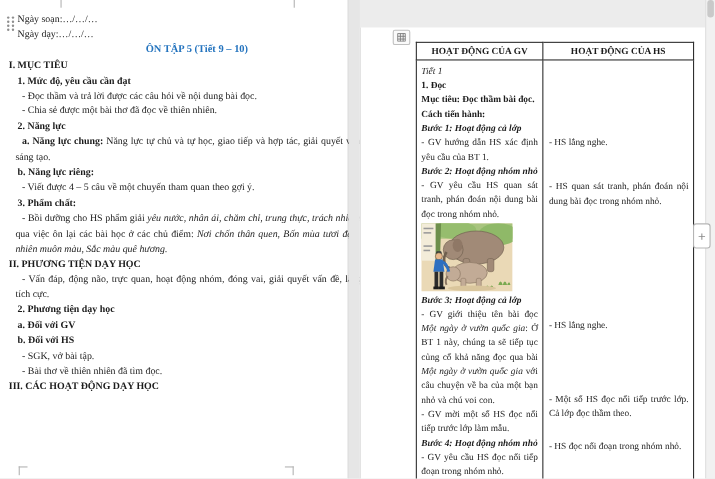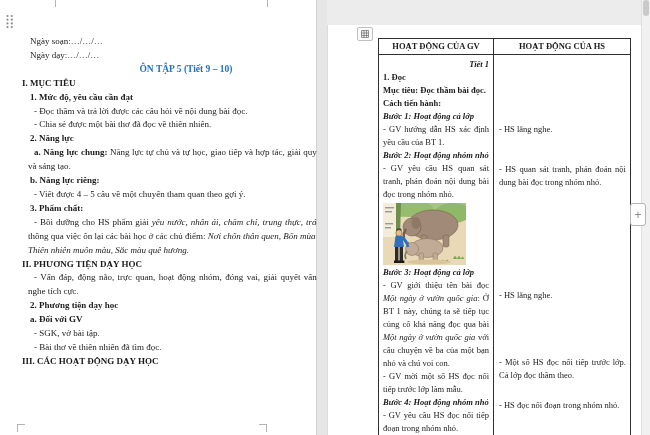--- a/index.html
+++ b/index.html
@@ -7,22 +7,22 @@
   body { font-family:"Liberation Serif", serif; background:#ececec; }
   .stage { position:relative; width:650px; height:435px; background:#ececec; }
 
   
   .page { position:absolute; top:0; background:#ffffff; height:435px; }
   .page-left  { left:0;   width:317px; border-right:1px solid #d2d2d2; }
   .page-right { left:327px; width:314px; border-left:1px solid #dcdcdc;margin-top:25px; }
   .page-gap { position:absolute; left:317px; top:0; width:10px; height:435px; background:#e6e6e6; }
 
   
-  .content { position:absolute; left:0; top:0; width:382px; padding:11px 32px 0 22px;
-             font-size:9px; line-height:13.9px; color:#1b1b1b; text-align:justify;margin-top:24px; }
+  .content { position:absolute; left:0; top:0; width:382px; padding:11px 32px 0 8px;
+             font-size:9px; line-height:13.9px; color:#1b1b1b; text-align:justify; }
   .content p { margin:0; }
   .date  { margin-left:8px !important; text-align:left; }
   .title { text-align:center; font-weight:bold; color:#2373be; font-size:9.5px; }
   .h     { font-weight:bold; text-align:left; }
   .n1    { font-weight:bold; margin-left:8px !important; text-align:left; }
   .dash  { margin-left:6px !important; text-indent:6px; }
   .runin b { font-weight:bold; }
 
   
   .crop { position:absolute; pointer-events:none; }
@@ -40,21 +40,21 @@
 
   
   table.act { position:absolute; left:50px; top:13px; width:252px; border-collapse:collapse;
               font-size:8.5px; line-height:13px; color:#1b1b1b; table-layout:fixed; }
   table.act th, table.act td { border:1px solid #2f2f2f; }
   table.act th { font-weight:bold; height:16px; text-align:center; padding:1px 0; font-size:8.5px; }
   .col-gv { width:115px; } .col-hs { width:137px; }
   td.gv-cell { vertical-align:top; padding:3px 4px; height:392px; text-align:justify; }
   td.hs-cell { vertical-align:top; position:relative; padding:0; }
   td.gv-cell p { margin:0; }
-  .c  { text-align:right; font-weight:bold; font-style:italic; }
+  .c  { text-align:left; font-weight:normal; font-style:italic; }
   .bh { font-weight:bold; text-align:left; }
   .bh b { font-weight:bold; }
   .bi { font-weight:bold; font-style:italic; text-align:left; }
   .hs-item { position:absolute; left:5px; right:4px; text-align:justify; }
   .hs1 { top:68px; } .hs2 { top:108px; } .hs3 { top:234px; } .hs4 { top:301px; } .hs5 { top:344px; }
 
   
   .illus { width:83px; height:62px; margin:2px 0 1px 0; }
 
   
@@ -106,20 +106,21 @@
       <p class="n1">2. Năng lực</p>
       <p class="dash runin"><b>a. Năng lực chung:</b><span> Năng lực tự chủ và tự học, giao tiếp và hợp tác, giải quyết vấn đề và sáng tạo.</span></p>
       <p class="n1">b. Năng lực riêng:</p>
       <p class="dash">- Viết được 4 – 5 câu về một chuyến tham quan theo gợi ý.</p>
       <p class="n1">3. Phẩm chất:</p>
       <p class="dash"><span>- Bồi dưỡng cho HS phẩm giải </span><i>yêu nước, nhân ái, chăm chỉ, trung thực, trách nhiệm</i><span> thông qua việc ôn lại các bài học ở các chủ điểm: </span><i>Nơi chốn thân quen, Bốn mùa tươi đẹp, Thiên nhiên muôn màu, Sắc màu quê hương.</i></p>
       <p class="h">II. PHƯƠNG TIỆN DẠY HỌC</p>
       <p class="dash">- Vấn đáp, động não, trực quan, hoạt động nhóm, đóng vai, giải quyết vấn đề, lắng nghe tích cực.</p>
       <p class="n1">2. Phương tiện dạy học</p>
       <p class="n1">a. Đối với GV</p>
+      <p class="n1">b. Đối với HS</p>
       <p class="dash">- SGK, vở bài tập.</p>
       <p class="dash">- Bài thơ về thiên nhiên đã tìm đọc.</p>
       <p class="h">III. CÁC HOẠT ĐỘNG DẠY HỌC</p>
     </div>
   </div>
 
   <div class="page-gap"></div>
 
   <div class="page page-right">
 

